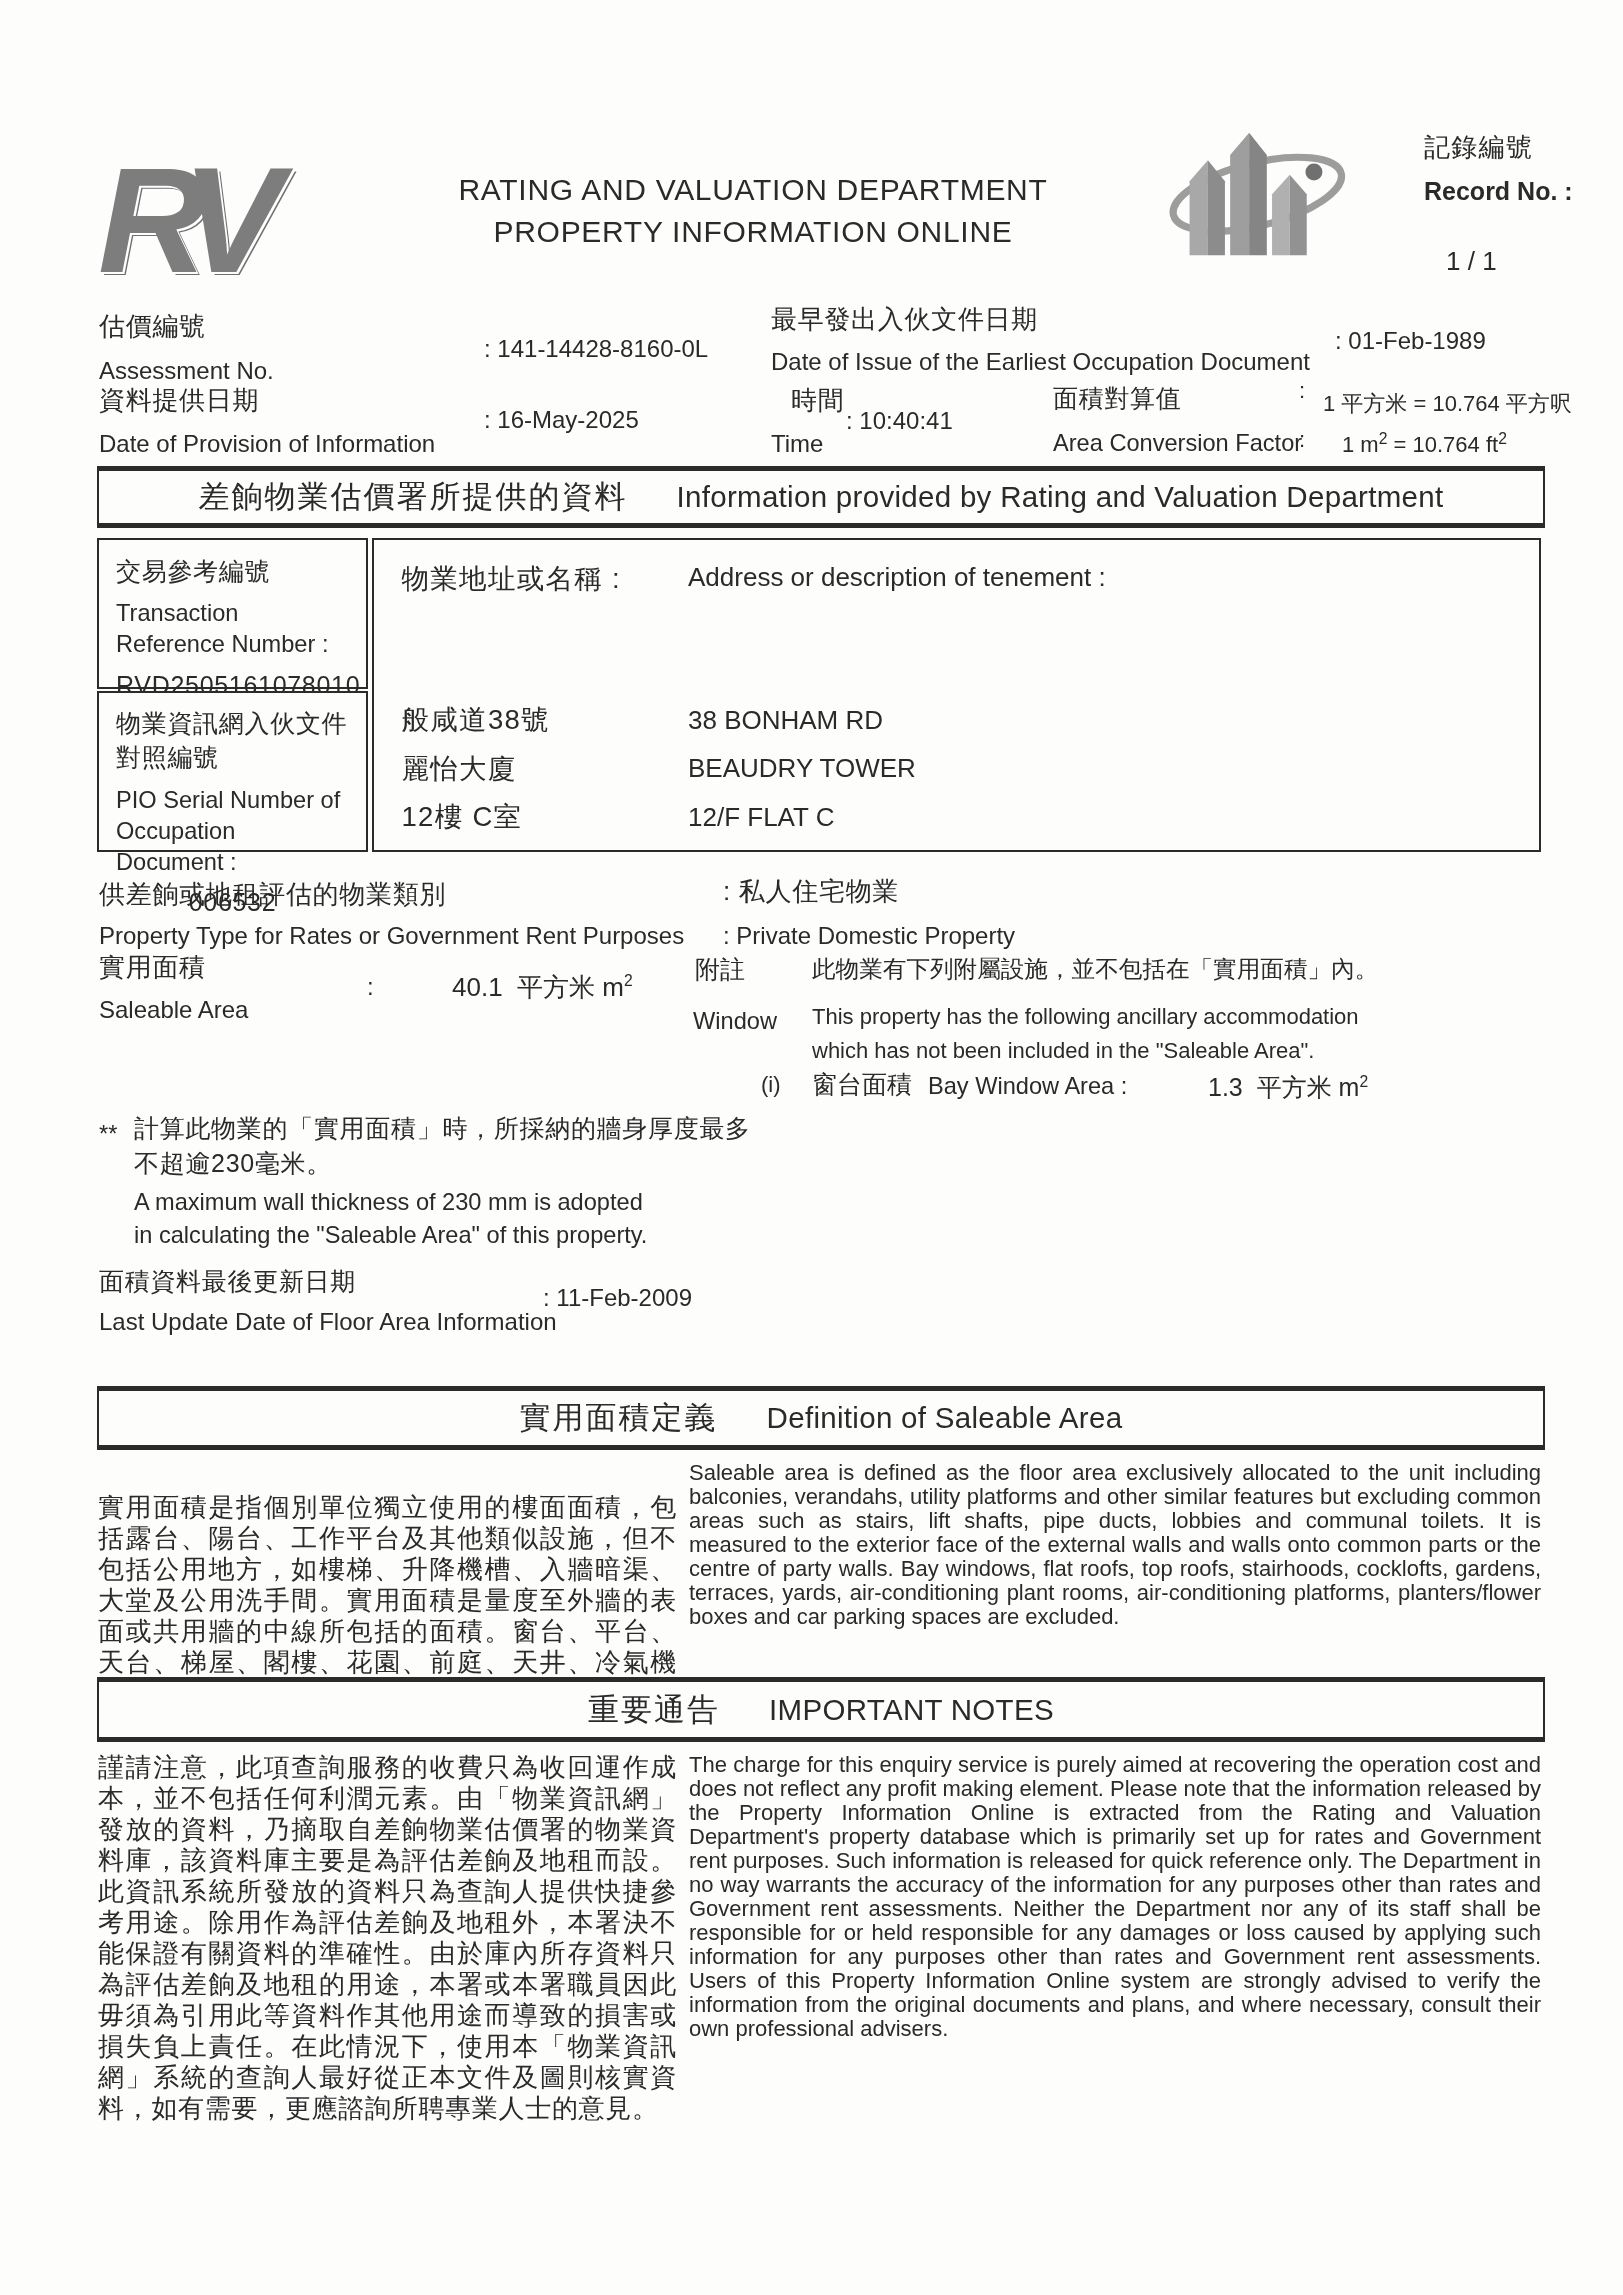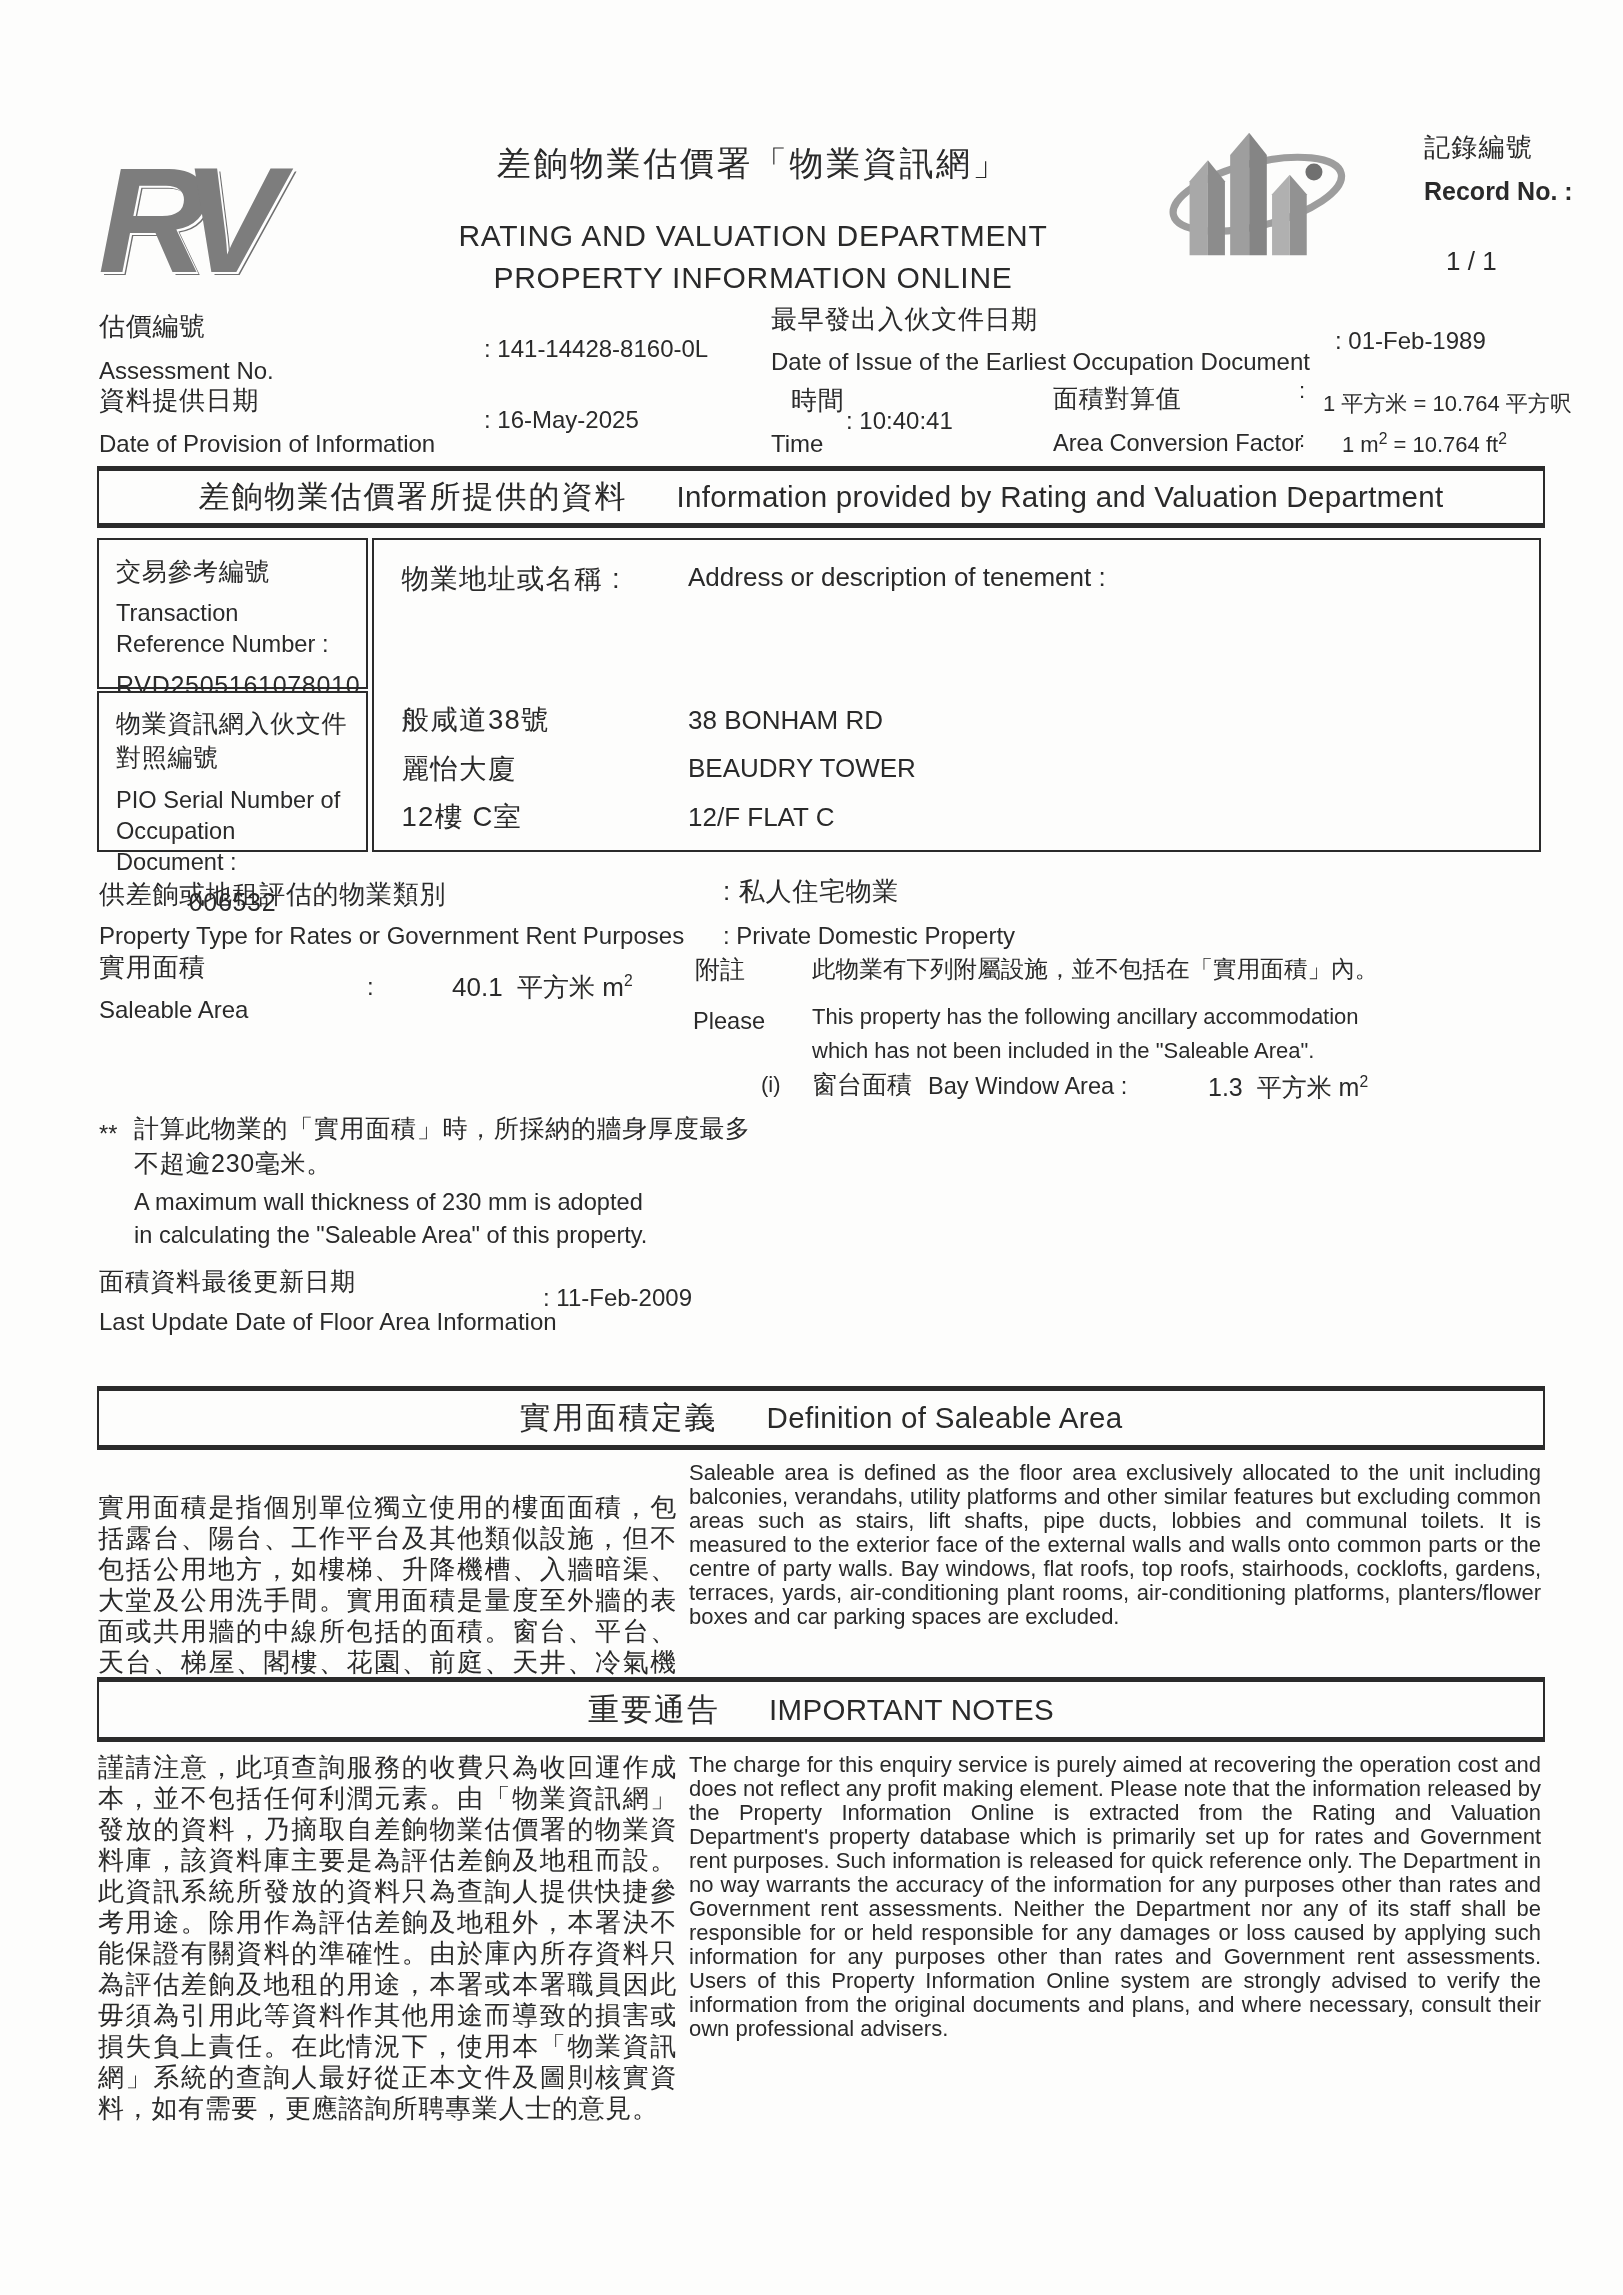--- a/index.html
+++ b/index.html
@@ -53,21 +53,20 @@
 </head>
 <body>
 
 <div class="page">
 
   <div class="abs" style="left:98px;top:144px;">
     <span class="rv-logo">RV</span>
   </div>
 
   <div class="abs" style="left:321px;top:141px;width:864px;">
-    <div class="title-zh zh">差餉物業估價署「物業資訊網」</div>
     <div class="title-en" style="margin-top:27.5px;">
       <div>RATING AND VALUATION DEPARTMENT</div>
       <div>PROPERTY INFORMATION ONLINE</div>
     </div>
   </div>
 
   <div class="abs" style="left:1162px;top:121px;">
     <svg width="190" height="144" viewBox="0 0 290 220">
       <g transform="rotate(-14 145 110)">
         <ellipse cx="145" cy="112" rx="132" ry="48" fill="none" stroke="#9d9d9d" stroke-width="11"></ellipse>
@@ -150,21 +149,21 @@
   <div class="abs m-zh zh" style="left:723px;top:874px;">: 私人住宅物業</div>
   <div class="abs m-en" style="left:99px;top:922px;">Property Type for Rates or Government Rent Purposes</div>
   <div class="abs m-en" style="left:723px;top:922px;">: Private Domestic Property</div>
 
   <div class="abs m-zh zh" style="left:99px;top:950px;">實用面積</div>
   <div class="abs m-en" style="left:99px;top:996px;">Saleable Area</div>
   <div class="abs m-val" style="left:367px;top:973px;">:</div>
   <div class="abs" style="left:452px;top:970px;font-size:26px;"><span>40.1</span>&nbsp;&nbsp;<span class="zh">平方米 m</span><sup class="s2">2</sup></div>
 
   <div class="abs zh" style="left:695px;top:953px;font-size:25px;">附註</div>
-  <div class="abs" style="left:693px;top:1008px;font-size:23.6px;">Please</div>
+  <div class="abs" style="left:693px;top:1008px;font-size:23.6px;">Window</div>
   <div class="abs zh nowrap" style="left:812px;top:953px;font-size:23.6px;">此物業有下列附屬設施，並不包括在「實用面積」內。</div>
   <div class="abs" style="left:812px;top:1000px;font-size:22px;line-height:34px;">
     <div>This property has the following ancillary accommodation</div>
     <div>which has not been included in the "Saleable Area".</div>
   </div>
 
   <div class="abs" style="left:761px;top:1072px;font-size:22px;">(i)</div>
   <div class="abs zh" style="left:812px;top:1068px;font-size:25px;">窗台面積</div>
   <div class="abs" style="left:928px;top:1073px;font-size:23.6px;">Bay Window Area :</div>
   <div class="abs" style="left:1208px;top:1071px;font-size:25px;"><span>1.3</span>&nbsp;&nbsp;<span class="zh">平方米 m</span><sup class="s2">2</sup></div>

